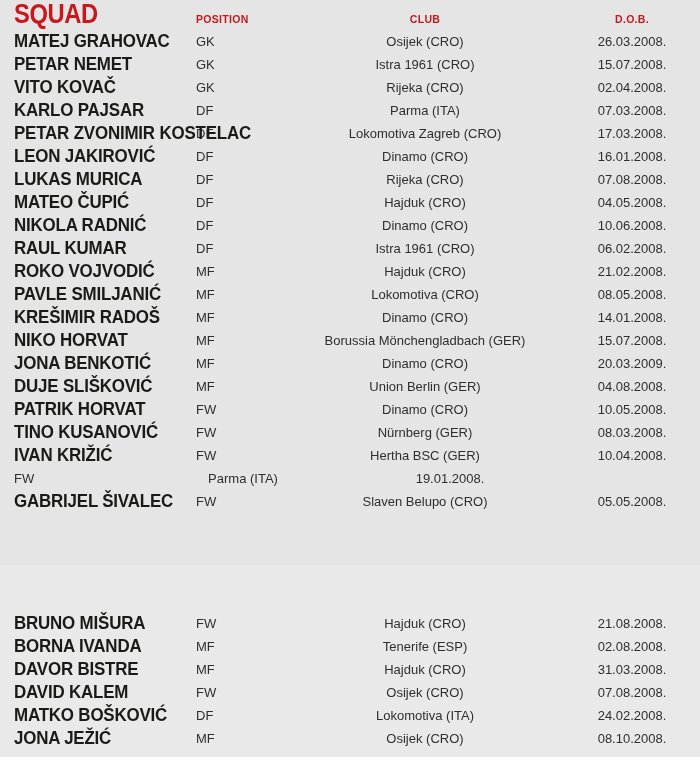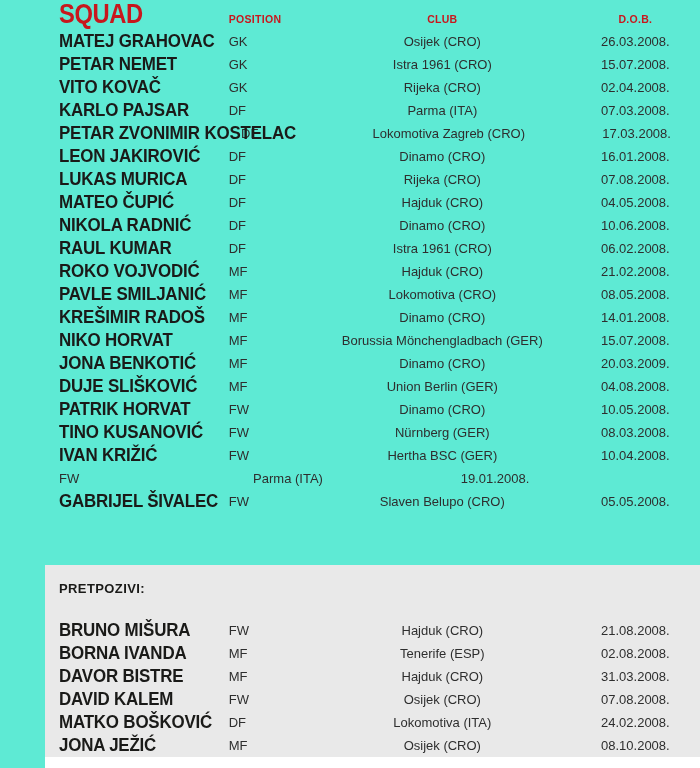--- a/index.html
+++ b/index.html
@@ -8,21 +8,21 @@
     --name-color: #1a1a18;
     --cell-color: #2e2e2e;
   }
   * { margin: 0; padding: 0; box-sizing: border-box; }
   html, body { background: #ffffff; }
   body {
     width: 700px; height: 768px;
     font-family: "Liberation Sans", sans-serif;
     overflow: hidden;
   }
-  .page { width: 700px; height: 768px; display: flex; flex-direction: column; background: #5eead4; padding-left: 45px; }
+  .page { width: 700px; height: 768px; display: flex; flex-direction: column; background: #e5e5e5; }
 
   
   .main { height: 565px; padding: 2px 18px 0 14px; }
 
   .header-row { display: flex; height: 28px; align-items: flex-end; padding-bottom: 3px; }
   .squad-title {
     display: inline-block;
     color: var(--accent);
     font-size: 27px; line-height: 24px;
     font-weight: bold;
@@ -58,21 +58,21 @@
 
   
   .panel { height: 192px; background: var(--panel); padding: 16px 18px 0 14px; }
   .callups-label {
     font-weight: bold;
     font-size: 13px;
     letter-spacing: 0.4px;
     color: var(--name-color);
     height: 16px;
   }
-  .panel .rows { margin-top: 22px; }
+  .panel .rows { margin-top: 31px; }
   .panel .row { height: 23px; }
 
   .bottom-strip { flex: 1; background: #ffffff; }
 </style>
 </head>
 <body>
 
 <div class="page">
 
   <div class="main">
@@ -215,21 +215,20 @@
     <div class="col-name name"><span>GABRIJEL ŠIVALEC</span></div>
     <div class="col-pos cell">FW</div>
     <div class="col-club cell">Slaven Belupo (CRO)</div>
     <div class="col-dob cell">05.05.2008.</div>
   </div>
         </div>
       </div>
   </div>
 
   <div class="panel">
-    <div class="callups-label">PRETPOZIVI:</div>
     <div class="rows" id="callup-rows">
         <div class="row">
     <div class="col-name name"><span>BRUNO MIŠURA</span></div>
     <div class="col-pos cell">FW</div>
     <div class="col-club cell">Hajduk (CRO)</div>
     <div class="col-dob cell">21.08.2008.</div>
   </div>
         <div class="row">
     <div class="col-name name"><span>BORNA IVANDA</span></div>
     <div class="col-pos cell">MF</div>

